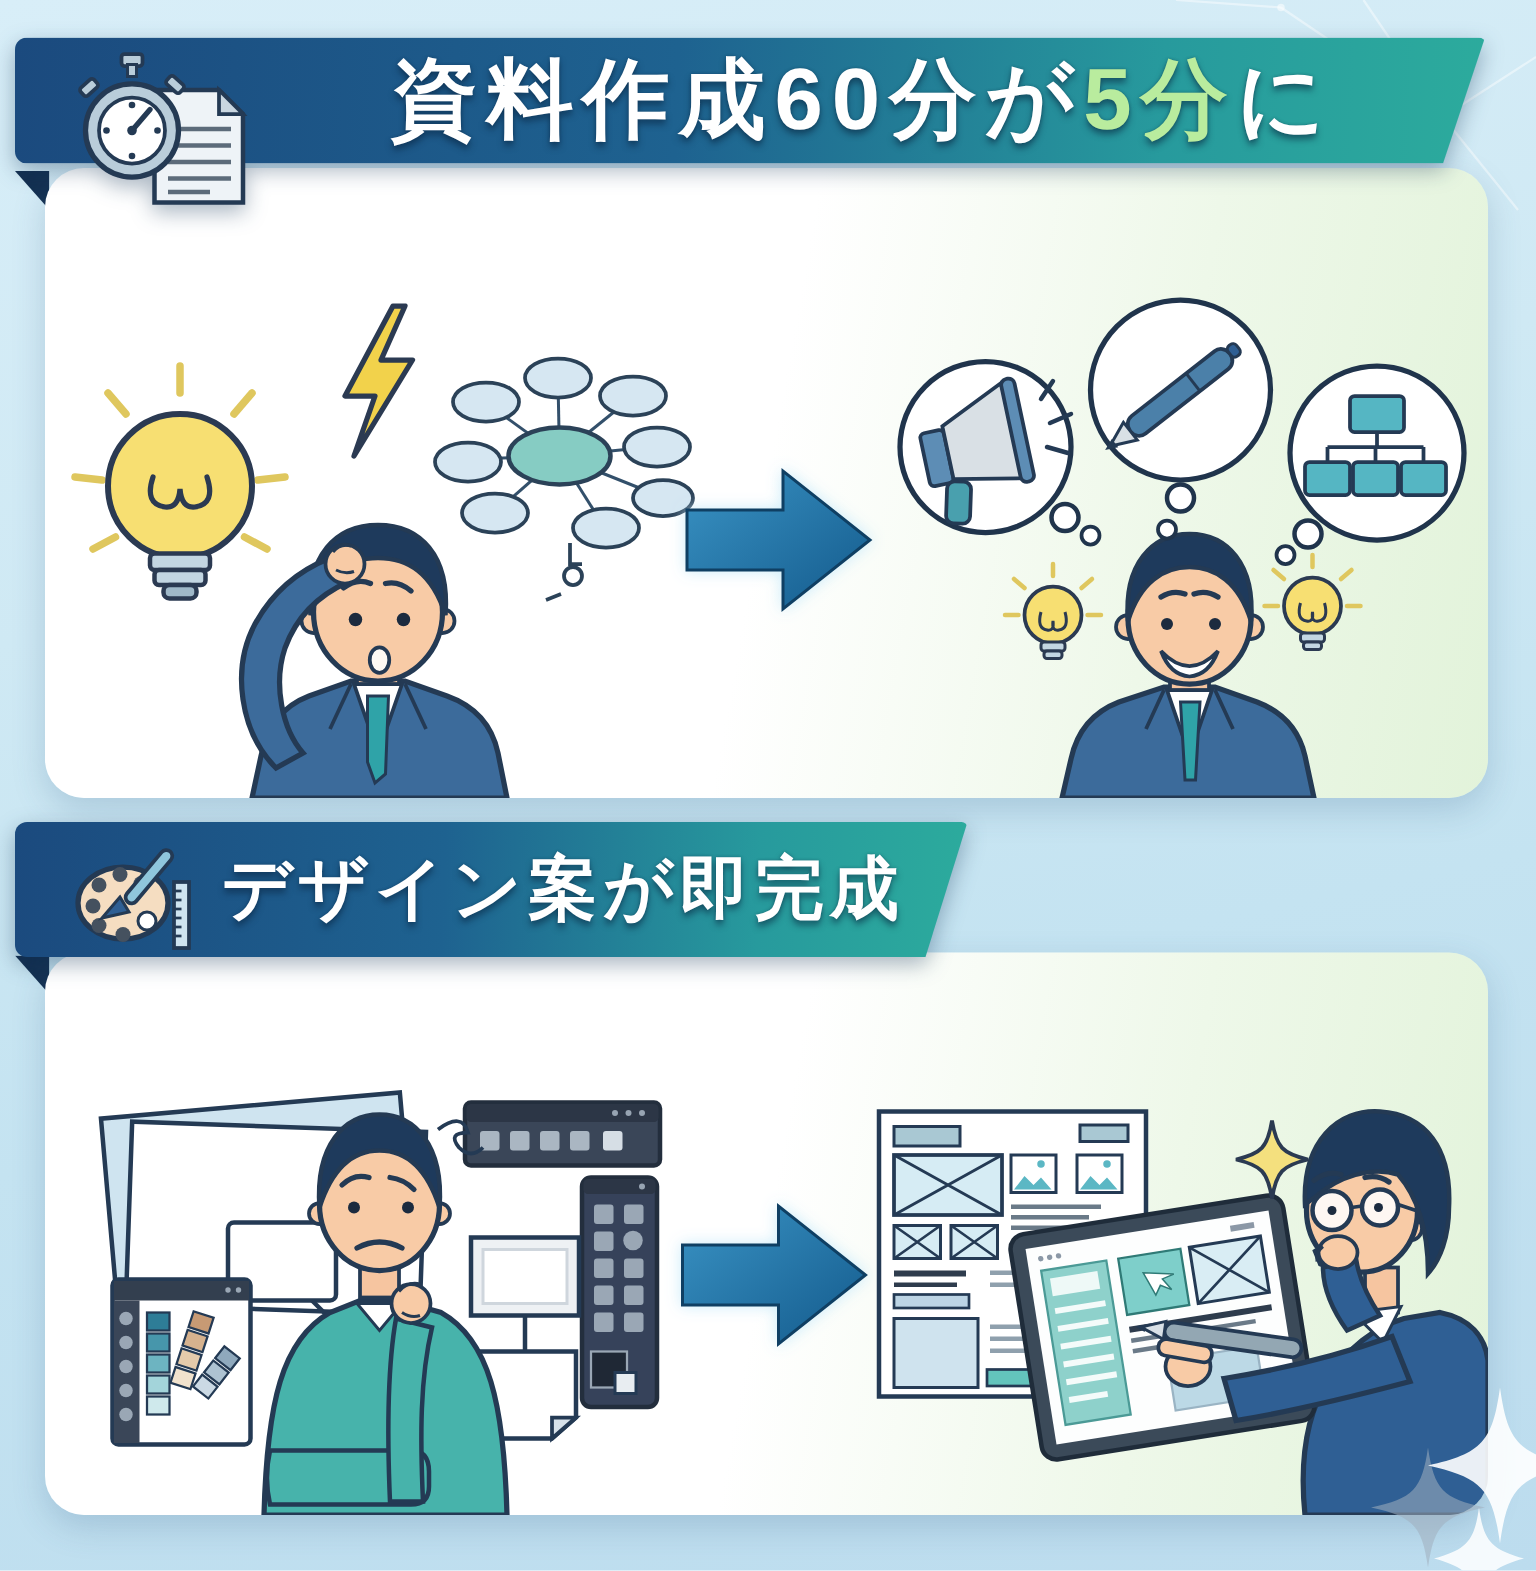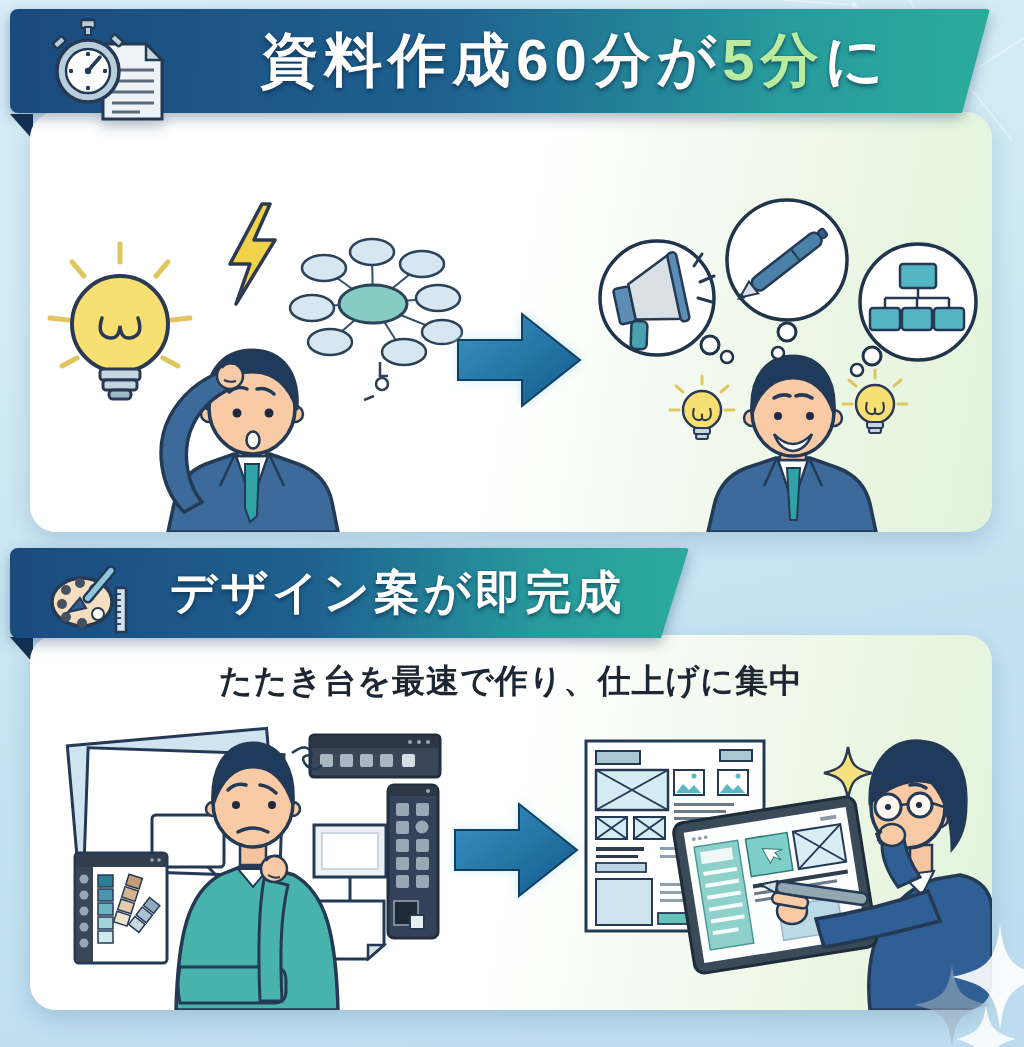--- a/index.html
+++ b/index.html
@@ -16,22 +16,22 @@
         background:linear-gradient(100deg,#ffffff 0%,#ffffff 50%,#eef8e9 76%,var(--panel-tint,#e2f3da) 100%);
         box-shadow:0 8px 22px rgba(55,95,135,.22);overflow:hidden;}
   #panel1{top:112px;height:420px;}
   #panel2{top:635px;height:375px;}
   .subtitle{position:absolute;left:0;width:100%;text-align:center;
         font-weight:700;font-size:33px;letter-spacing:1px;color:var(--subtitle-ink,#1d2633);}
   #panel1 .subtitle{top:26px;}
   #panel2 .subtitle{top:24px;}
   .illus{position:absolute;left:0;top:0;width:100%;height:100%;}
   .banner-wrap{position:absolute;left:10px;z-index:3;filter:drop-shadow(0 5px 7px rgba(12,45,80,.35));}
-  #banner1-wrap{top:9px;width:980px;height:104px;}
-  #banner2-wrap{top:548px;width:635px;height:90px;padding-left:44px;}
+  #banner1-wrap{top:25px;width:980px;height:84px;}
+  #banner2-wrap{top:548px;width:635px;height:90px;}
   .banner{position:absolute;inset:0;display:flex;align-items:center;justify-content:center;
         background:linear-gradient(92deg,var(--banner-navy,#1b4a7e) 0%,var(--banner-mid,#1e6290) 45%,var(--banner-teal2,#279a9d) 78%,var(--banner-teal,#2cab9d) 100%);
         clip-path:polygon(0 0,100% 0,calc(100% - 28px) 100%,0 100%);
         border-radius:8px 4px 4px 8px;}
   .banner-title{margin:0;color:#fff;font-weight:700;white-space:nowrap;
         text-shadow:0 3px 4px rgba(8,32,58,.5),0 0 2px rgba(8,32,58,.35);}
   #banner1-wrap .banner-title{font-size:58px;letter-spacing:6px;padding-left:150px;}
   #banner2-wrap .banner-title{font-size:46px;letter-spacing:4px;padding-left:96px;}
   .hl{color:var(--highlight-green,#b9ec9e);}
   .banner-icon{position:absolute;z-index:4;overflow:visible;}
@@ -270,21 +270,20 @@
           <circle cx="48" cy="57" r="3.2" fill="#243a54"></circle>
         </g>
       </svg>
     </div>
   </section>
 
   <section>
     <div class="fold" style="left:10px;top:637px;"></div>
 
     <div class="panel" id="panel2">
-      <div class="subtitle">たたき台を最速で作り、仕上げに集中</div>
 
       <svg class="illus" viewBox="0 0 962 375">
         <defs>
           <linearGradient id="agrad2" x1="0" y1="0" x2="1" y2="1">
             <stop offset="0" stop-color="#3a93c4"></stop>
               <stop offset="1" stop-color="#135a8c"></stop>
           </linearGradient>
         </defs>
 
         <g>

